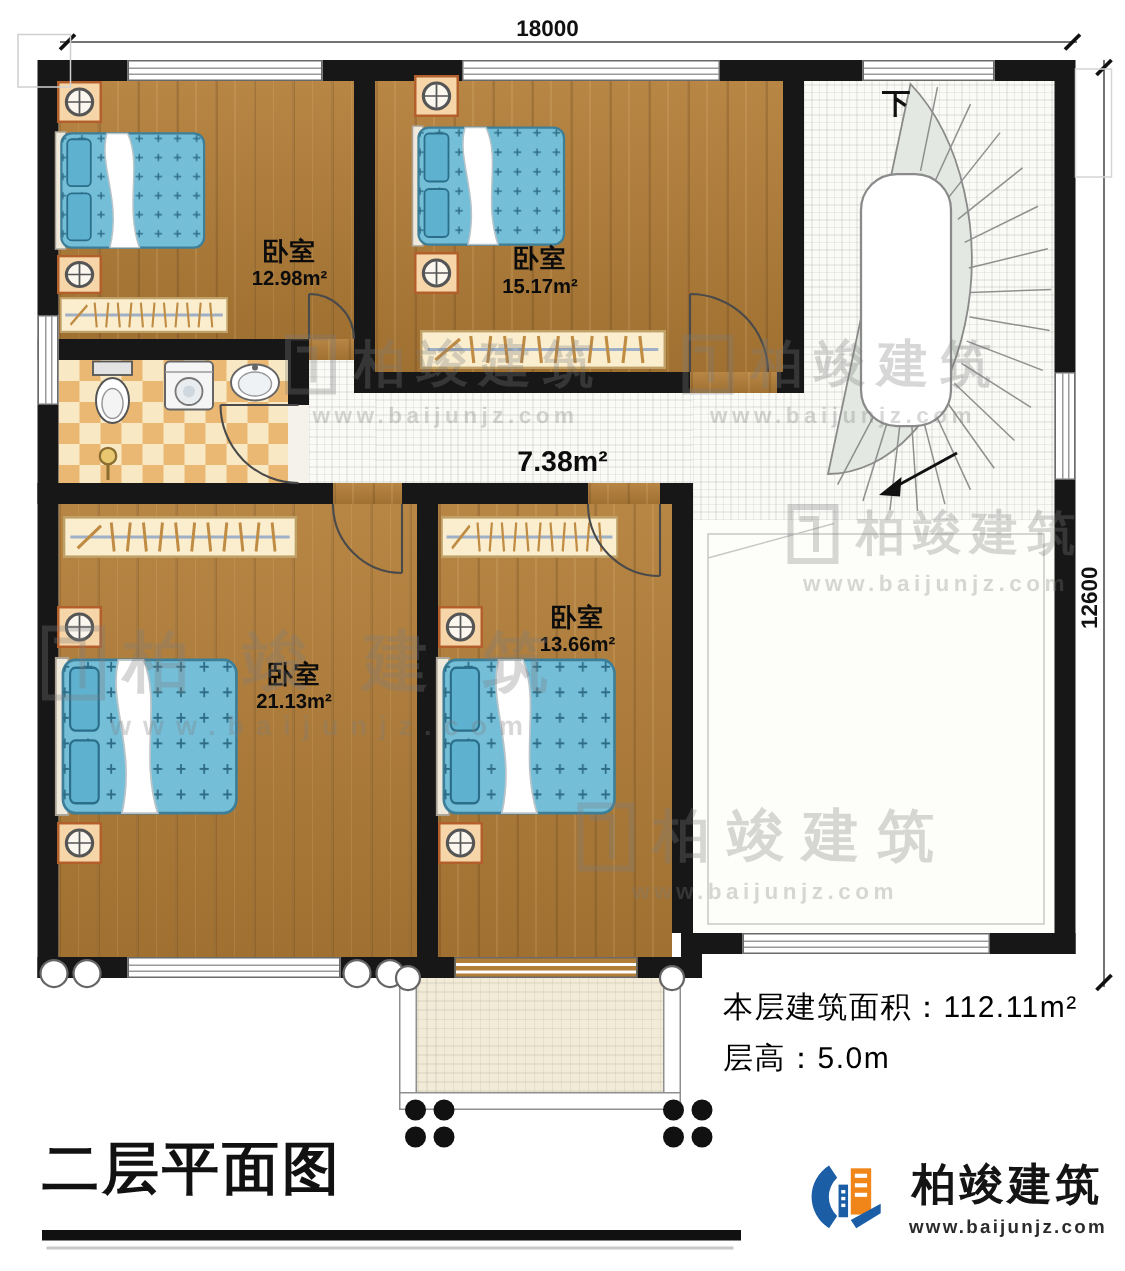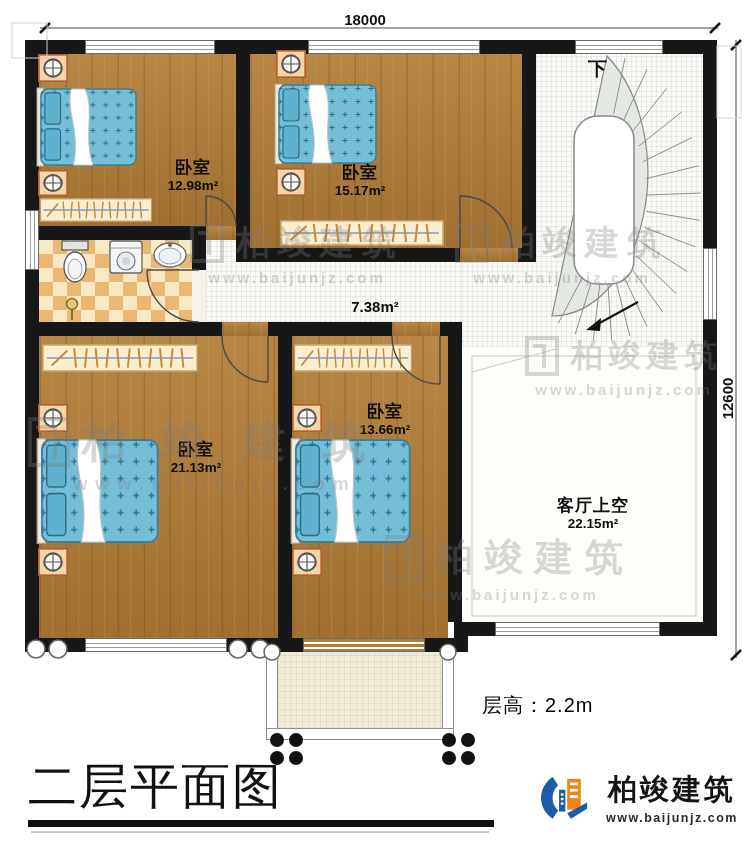--- a/index.html
+++ b/index.html
@@ -30,21 +30,21 @@
   .win-wood{position:absolute;background-color:#b27d37;border:1px solid #6a6a6a;box-sizing:border-box;
       background-image:linear-gradient(#fff,#fff),linear-gradient(#fff,#fff);
       background-size:100% 2px;background-position:0 3px,0 8px;background-repeat:no-repeat;}
   .rail{position:absolute;background:#fff;border:1px solid #8f8f8f;box-sizing:border-box;}
   .rlabel{position:absolute;text-align:center;font-weight:700;line-height:1.2;color:#0c0c0c;}
   .rlabel .nm{font-size:17px;letter-spacing:1px;display:block;}
   .rlabel .ar{font-size:13.5px;display:block;}
   .dimtext{position:absolute;font-size:15px;font-weight:700;color:#111;text-align:center;}
   .annot{position:absolute;font-size:20px;color:#000;letter-spacing:1px;white-space:nowrap;}
   .title-row{position:absolute;left:28px;top:754px;display:flex;align-items:baseline;gap:26px;}
-  .title-main{font-size:49px;font-weight:400;letter-spacing:2px;}
+  .title-main{font-size:38px;font-weight:700;letter-spacing:2px;}
   .title-scale{font-size:42px;font-weight:400;letter-spacing:2px;}
   .title-bar{position:absolute;left:28px;top:820px;width:466px;height:7px;background:#111;}
   .title-bar2{position:absolute;left:31px;top:831px;width:458px;height:2px;background:#c9c9c9;}
   .logo{position:absolute;left:540px;top:768px;display:flex;align-items:center;gap:8px;}
   .logo .col{display:flex;flex-direction:column;align-items:center;}
   .logo .company{font-size:29px;font-weight:900;letter-spacing:3px;color:#141414;white-space:nowrap;}
   .logo .site{font-size:12.5px;font-weight:700;letter-spacing:1.5px;color:#2b2b2b;margin-top:1px;}
   .wm{position:absolute;display:flex;flex-direction:column;align-items:center;color:#7d7d7d;
       opacity:.30;pointer-events:none;font-weight:700;white-space:nowrap;}
   .wm .row{display:flex;align-items:center;gap:12px;}
@@ -296,34 +296,30 @@
   <div class="rlabel" style="left:133px;top:158px;width:120px;">
     <span class="nm">卧室</span>
     <span class="ar">12.98m²</span>
   </div>
   <div class="rlabel" style="left:300px;top:163px;width:120px;">
     <span class="nm">卧室</span>
     <span class="ar">15.17m²</span>
   </div>
   <div class="stairdir" style="left:588px;top:56px;">下</div>
   <div class="rlabel" style="left:330px;top:298px;width:90px;">
-    <span class="ar" style="font-size:15px;">7.38m²</span>
+    <span class="ar" style="font-size:19px;">7.38m²</span>
   </div>
   <div class="rlabel" style="left:136px;top:440px;width:120px;">
     <span class="nm">卧室</span>
     <span class="ar">21.13m²</span>
   </div>
   <div class="rlabel" style="left:330px;top:402px;width:110px;">
     <span class="nm">卧室</span>
     <span class="ar">13.66m²</span>
   </div>
-  <div class="rlabel" style="left:525px;top:496px;width:136px;">
-    <span class="nm">客厅上空</span>
-    <span class="ar">22.15m²</span>
-  </div>
 
   <div class="wm" style="left:190px;top:220px;font-size:34px;letter-spacing:8px;">
     <div class="row">
         <span class="wm-ic"></span>
       <span class="chars">柏竣建筑</span>
       </div>
     <span class="url">www.baijunjz.com</span>
   </div>
   <div class="wm" style="left:455px;top:220px;font-size:34px;letter-spacing:8px;">
     <div class="row">
@@ -347,22 +343,25 @@
     <span class="url" style="font-size:18px;letter-spacing:8px;">www.baijunjz.com</span>
   </div>
   <div class="wm" style="left:385px;top:532px;font-size:38px;letter-spacing:12px;">
     <div class="row">
         <span class="wm-ic" style="width:30px;height:38px;"></span>
       <span class="chars">柏竣建筑</span>
       </div>
     <span class="url">www.baijunjz.com</span>
   </div>
 
+  <div class="annot" style="left:482px;top:658px;">
+    <span>本层建筑面积：</span><span>112.11m²</span>
+  </div>
   <div class="annot" style="left:482px;top:692px;">
-    <span>层高：</span><span>2.2m</span>
+    <span>层高：</span><span>5.0m</span>
   </div>
 
   <div class="title-row">
     <span class="title-main">二层平面图</span>
   </div>
   <div class="title-bar"></div>
   <div class="title-bar2"></div>
 
   <div class="logo">
     <svg width="58" height="58" viewBox="0 0 64 64">

